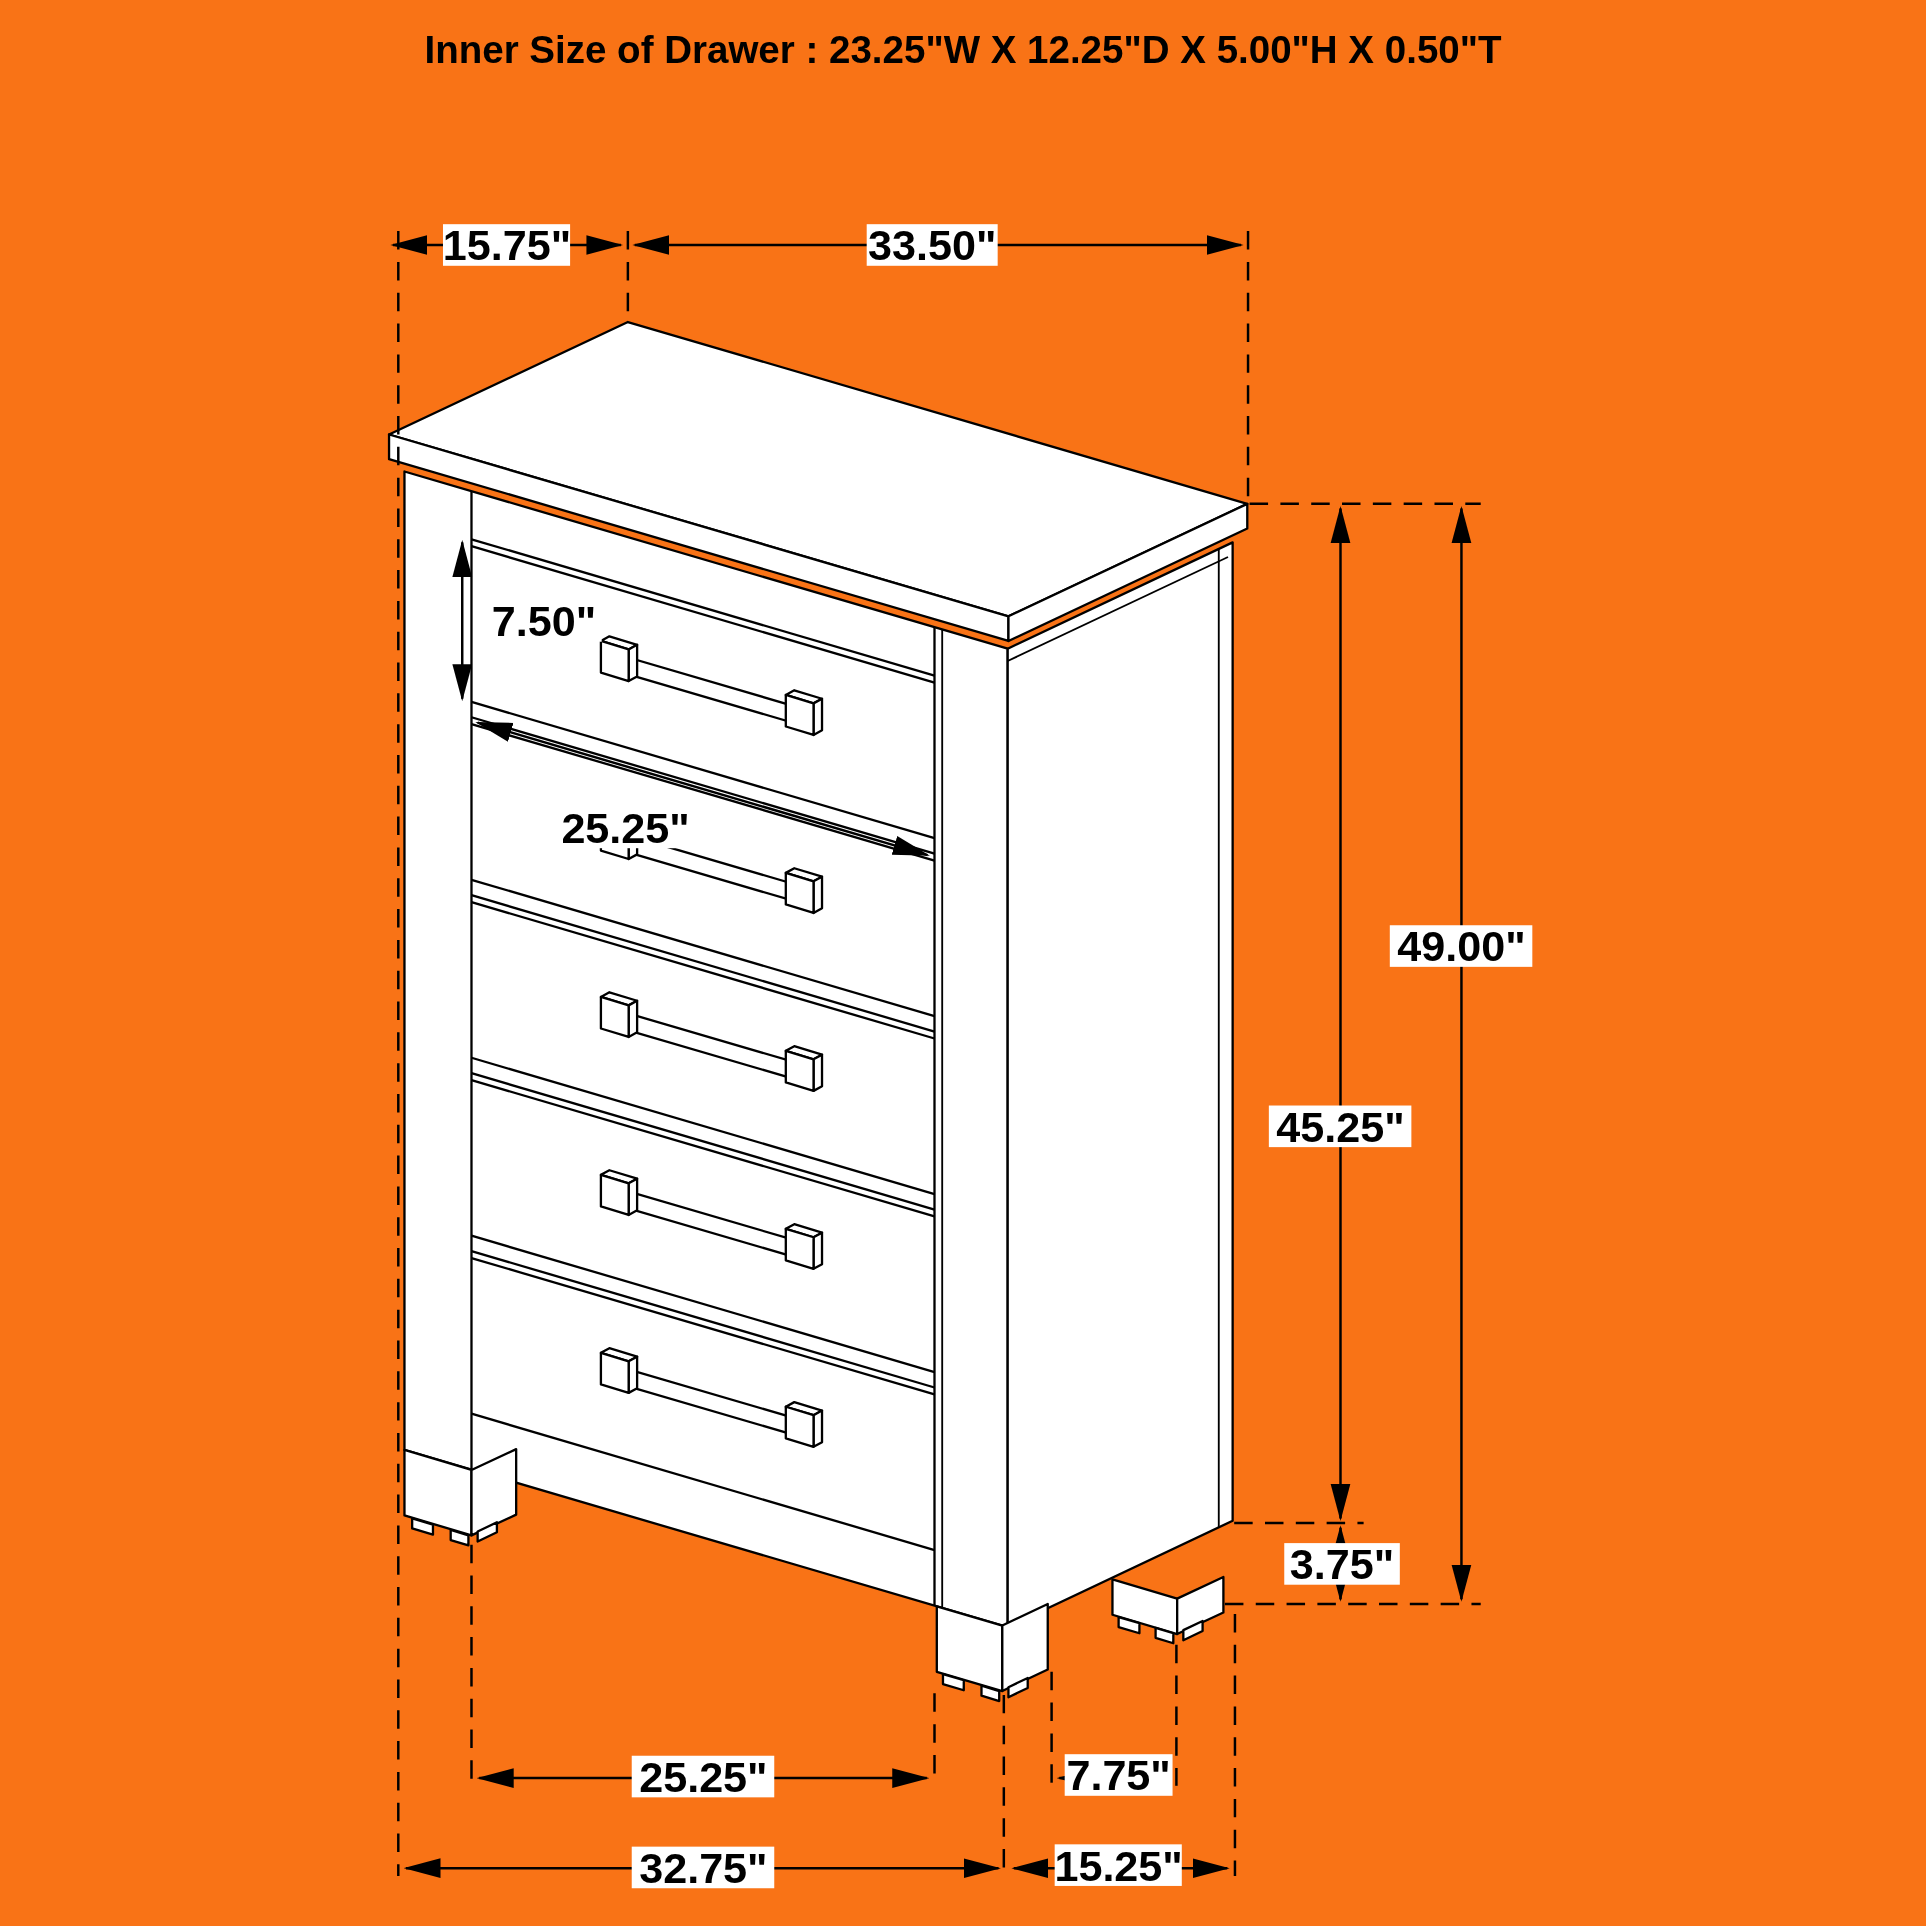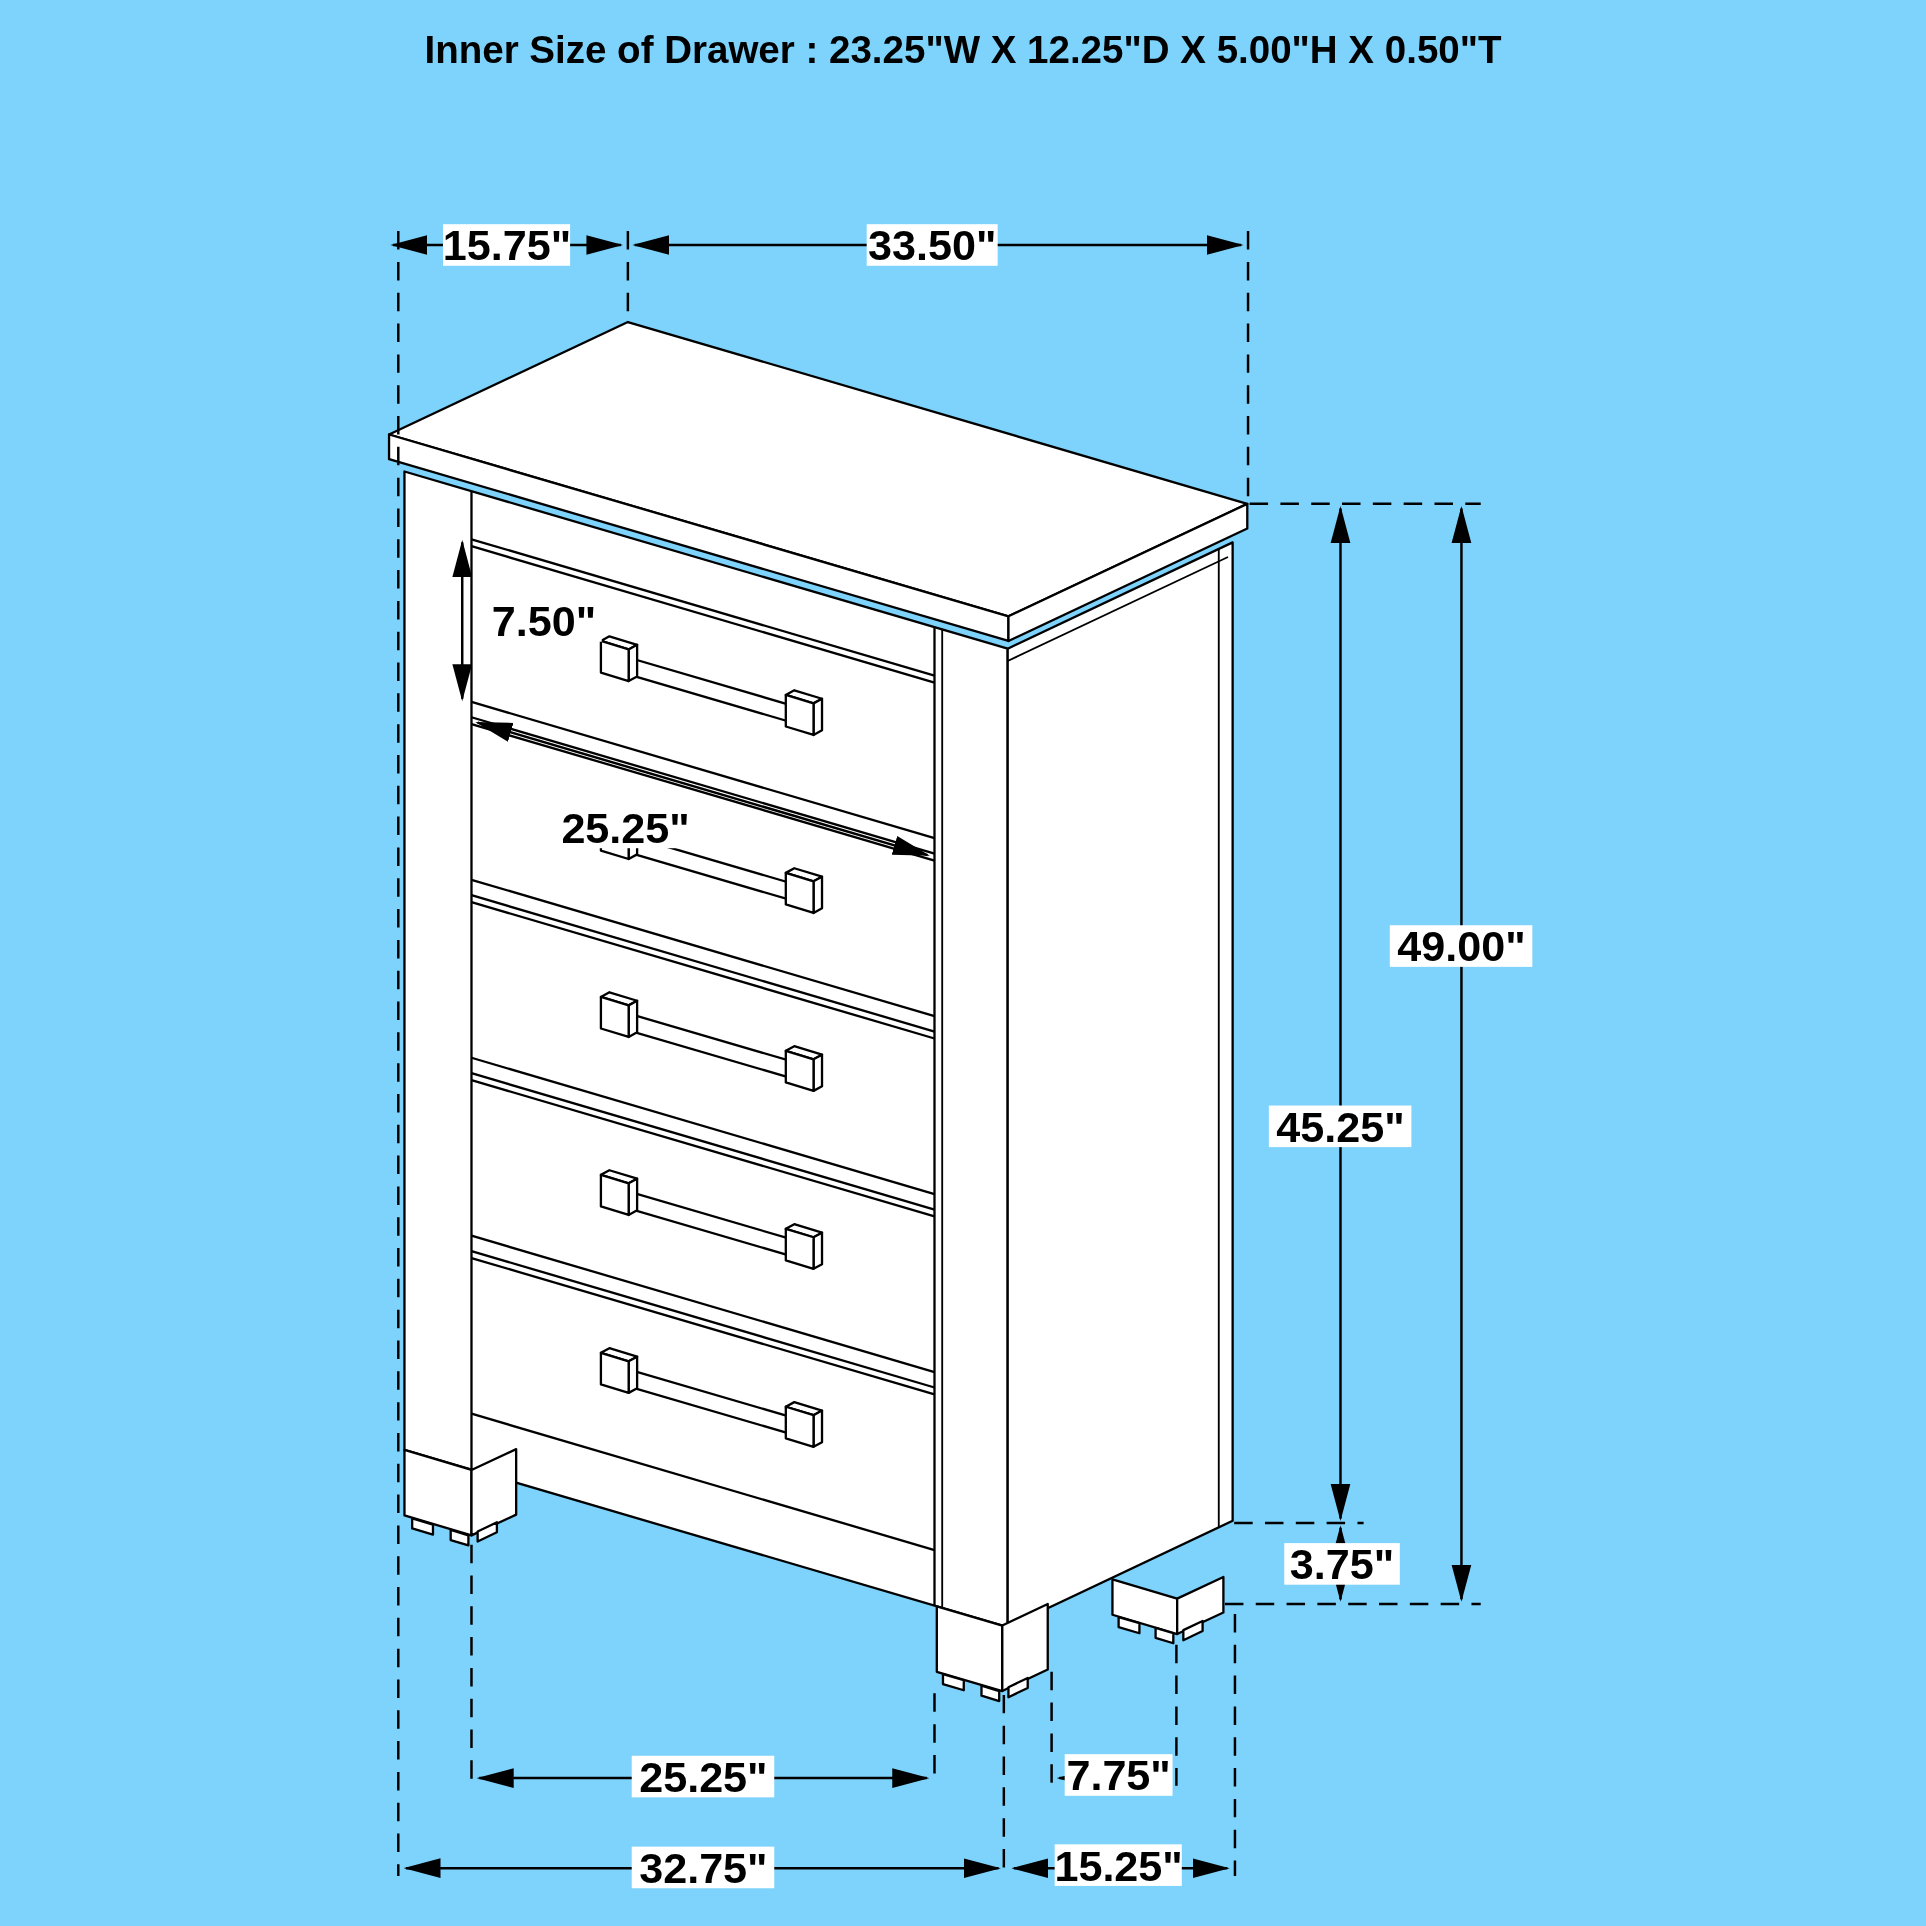--- a/index.html
+++ b/index.html
@@ -1,16 +1,16 @@
 <!DOCTYPE html>
 <html style="font-size:12.3px"><head>
 <meta charset="utf-8">
 <style>
   html,body{margin:0;padding:0;background:#ffffff;}
-  .stage{width:1926px;height:1926px;position:relative;background:#7dd3fc;font-family:"Liberation Sans",sans-serif;}
+  .stage{width:1926px;height:1926px;position:relative;background:#f97316;font-family:"Liberation Sans",sans-serif;}
   svg{position:absolute;left:0;top:0;}
   .title{font:bold 50px "Liberation Sans",sans-serif;fill:#000;}
   .dim{font:bold 56px "Liberation Sans",sans-serif;fill:#000;}
   .ln{stroke:#000;stroke-width:3.2;fill:none;}
   .dash{stroke:#000;stroke-width:3.2;fill:none;stroke-dasharray:24 16;}
   .body{fill:#fff;stroke:#000;stroke-width:3;stroke-linejoin:round;}
   .edge{fill:none;stroke:#000;stroke-width:3;stroke-linejoin:round;}
   .thin{fill:none;stroke:#000;stroke-width:2.4;}
   .lbl-bg{fill:#fff;}
 </style>

